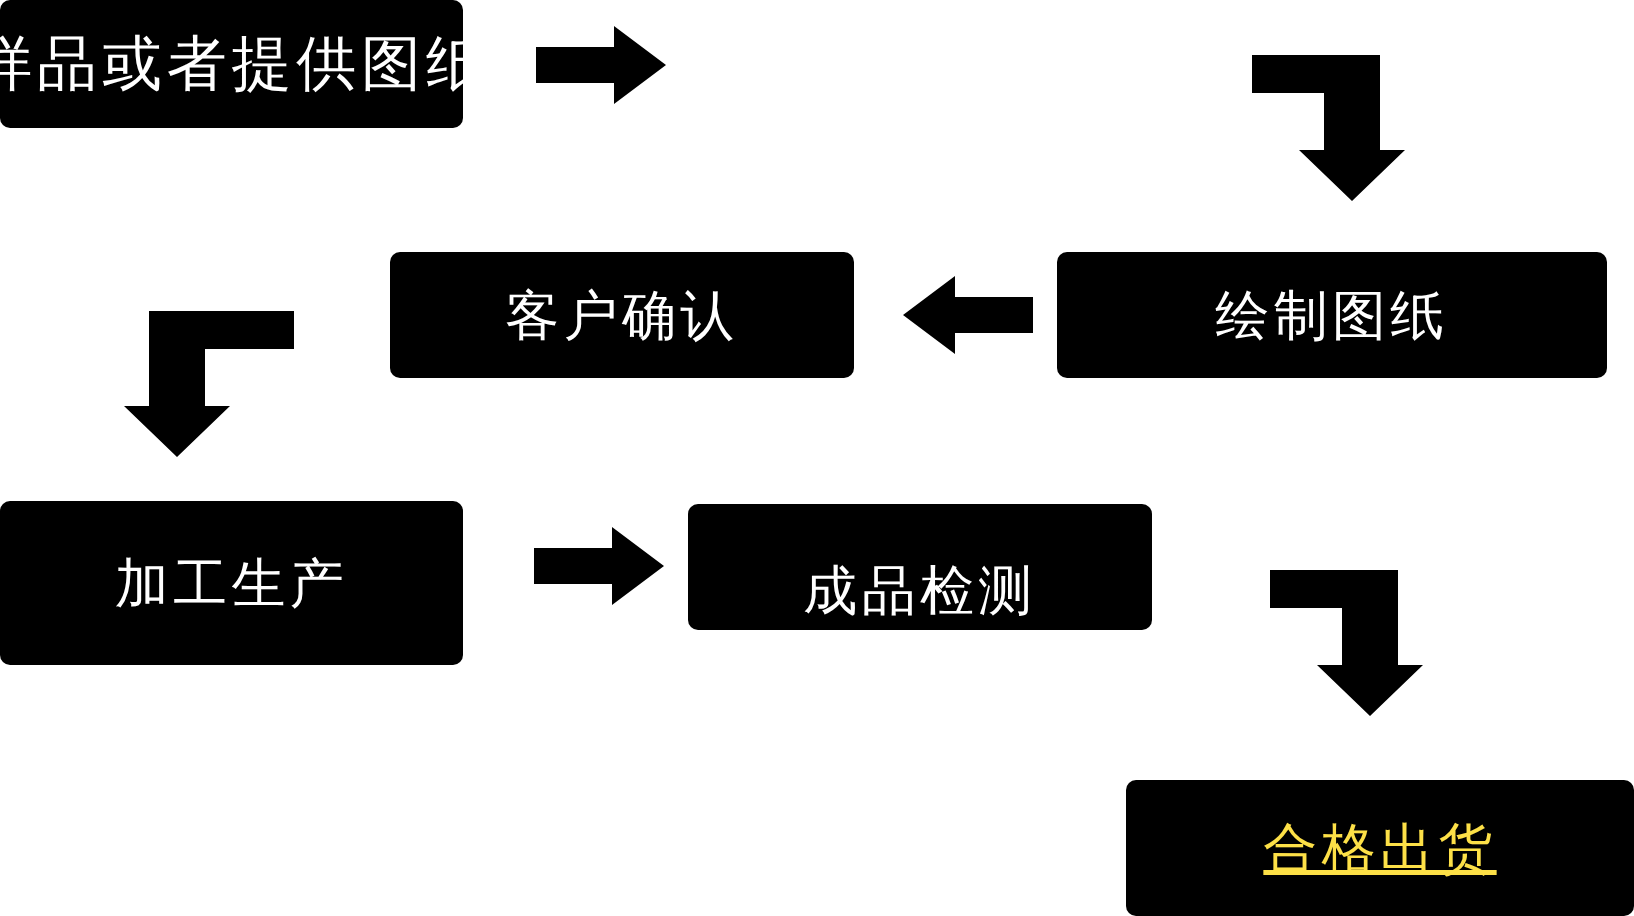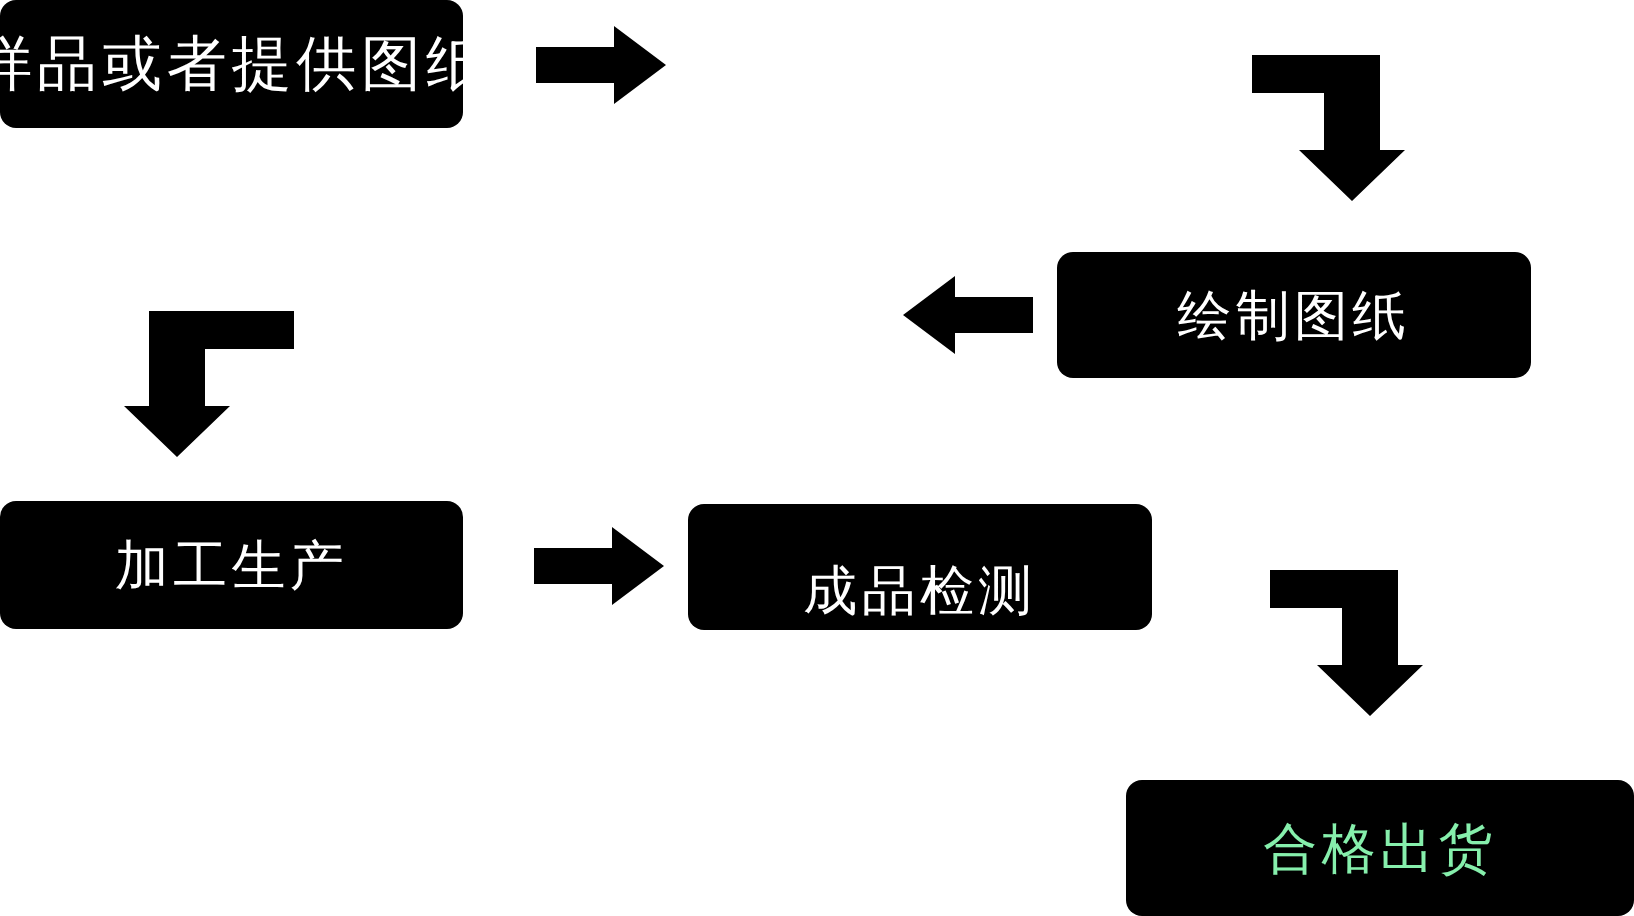--- a/index.html
+++ b/index.html
@@ -14,21 +14,21 @@
   #flow-canvas {
     position: relative;
     width: 1634px;
     height: 916px;
     background: #ffffff;
     overflow: hidden;
   }
   .node {
     position: absolute;
     background: #000000;
-    border-radius: 16px;
+    border-radius: 10px;
     display: flex;
     align-items: center;
     justify-content: center;
     box-sizing: border-box;
   }
   .node-label {
     color: #ffffff;
     font-weight: 400;
     letter-spacing: 0.08em;
     line-height: 1;
@@ -46,35 +46,38 @@
 </head>
 <body>
 
 <div id="flow-canvas" style="width: 1634px; height: 916px; background: rgb(255, 255, 255);">
 
   <div class="node" id="node-0" style="left: 0px; top: 0px; width: 463px; height: 128px; background: rgb(0, 0, 0);">
     <span class="node-label" style="font-size: 60px; color: rgb(255, 255, 255);">样品或者提供图纸</span>
   </div>
 
 
-  <div class="node" id="node-2" style="left: 1057px; top: 252px; width: 474px; height: 126px; background: rgb(0, 0, 0);">
+  <div class="node" id="node-2" style="left: 1057px; top: 252px; width: 550px; height: 126px; background: rgb(0, 0, 0);">
     <span class="node-label" style="font-size: 54px; color: rgb(255, 255, 255);">绘制图纸</span>
   </div>
 
+  <div class="node" id="node-3" style="left: 390px; top: 252px; width: 464px; height: 126px; background: rgb(0, 0, 0);">
+    <span class="node-label" style="font-size: 54px; color: rgb(255, 255, 255);">客户确认</span>
+  </div>
 
-  <div class="node" id="node-4" style="left: 0px; top: 501px; width: 463px; height: 128px; background: rgb(0, 0, 0);">
+  <div class="node" id="node-4" style="left: 0px; top: 501px; width: 463px; height: 164px; background: rgb(0, 0, 0);">
     <span class="node-label" style="font-size: 54px; color: rgb(255, 255, 255);">加工生产</span>
   </div>
 
   <div class="node" id="node-5" style="left: 688px; top: 504px; width: 464px; height: 126px; background: rgb(0, 0, 0);">
     <span class="node-label" style="font-size: 54px; color: rgb(255, 255, 255); margin-top: 46px;">成品检测</span>
   </div>
 
   <div class="node" id="node-6" style="left: 1126px; top: 780px; width: 508px; height: 136px; background: rgb(0, 0, 0);">
-    <span class="node-label" style="font-size: 54px; color: #86efac;">合格出货</span>
+    <span class="node-label" style="font-size: 54px; color: #fde047; text-decoration: underline;">合格出货</span>
   </div>
 
   <div class="connector" id="conn-0" style="left: 536px; top: 26px; width: 130px; height: 78px;">
       <svg width="130" height="78" viewBox="0 0 130 78">
         <polygon points="0,21 78,21 78,0 130,39 78,78 78,57 0,57" fill="#000000"></polygon>
       </svg>
     </div>
   <div class="connector" id="conn-1" style="left: 1228px; top: 38px; width: 180px; height: 163px;">
       <svg width="180" height="163" viewBox="0 0 180 163">
         <polygon points="52,17 180,17 180,112 205,112 152,163 99,112 124,112 124,55 52,55" fill="#000000" transform="translate(-28,0)"></polygon>

